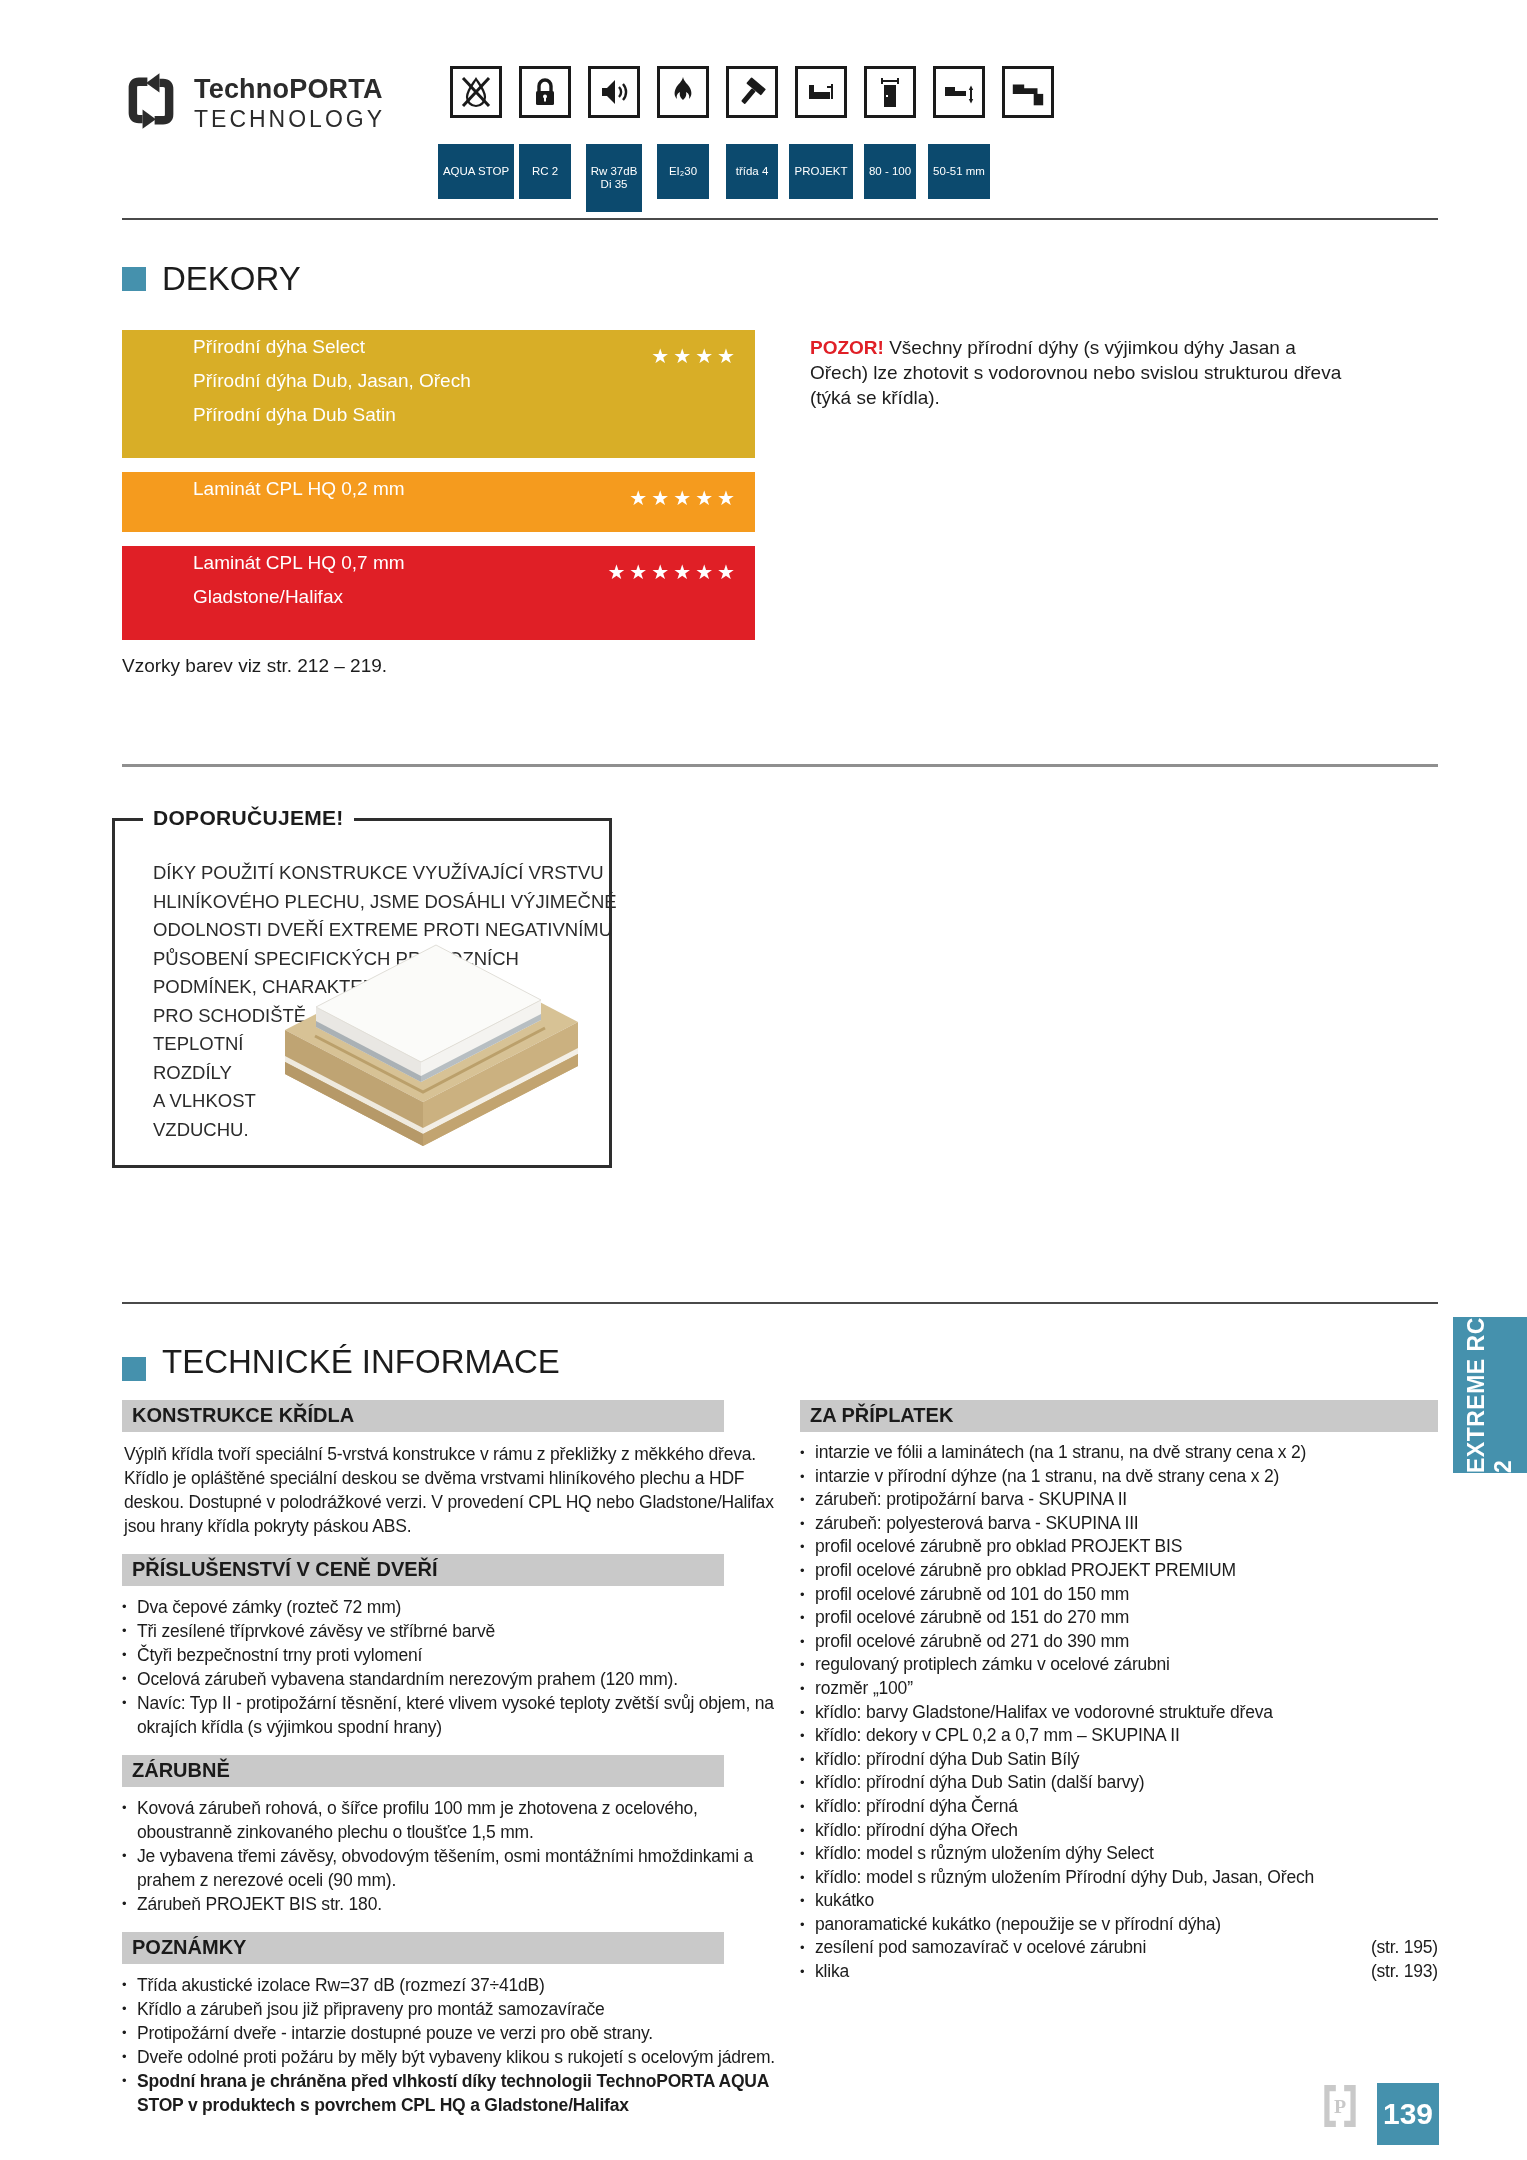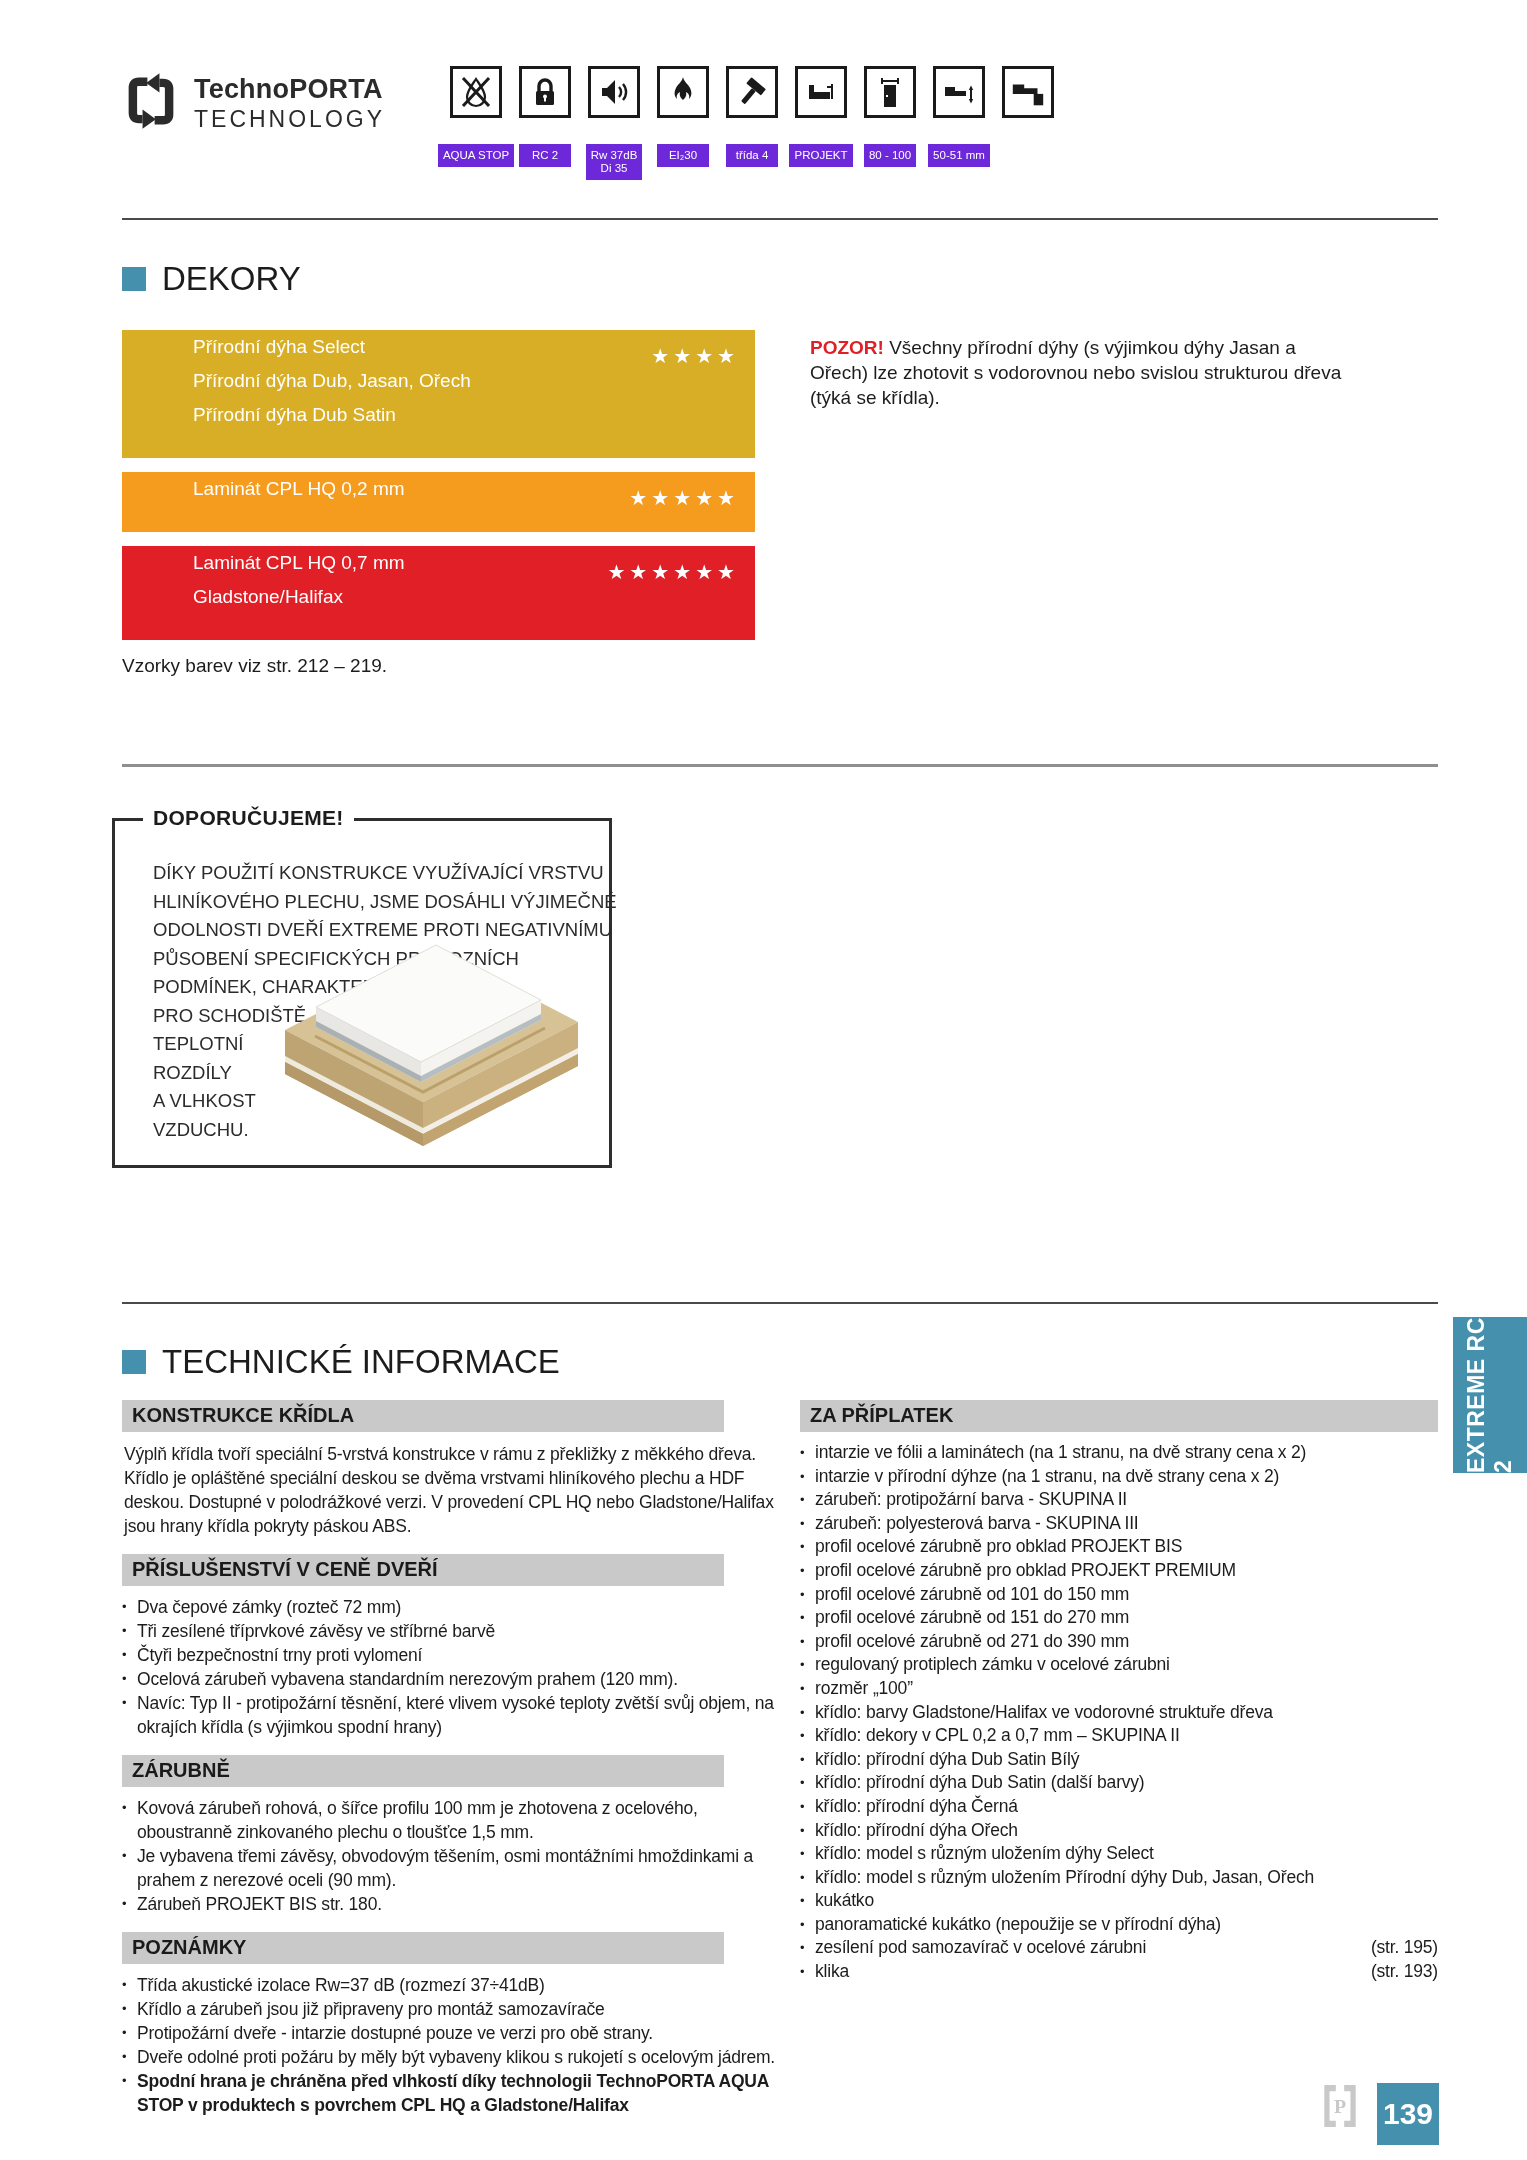--- a/index.html
+++ b/index.html
@@ -9,33 +9,33 @@
 
   
   .logo { position:absolute; left:122px; top:72px; display:flex; align-items:center; gap:14px; }
   .logo-l1 { font-size:27px; font-weight:bold; color:#2b2b2b; letter-spacing:.2px; }
   .logo-l2 { font-size:23px; color:#2b2b2b; letter-spacing:3px; margin-top:1px; }
 
   .icon-row { position:absolute; left:450px; top:66px; display:flex; gap:17px; }
   .icon-cell { width:52px; display:flex; flex-direction:column; align-items:center; }
   .icon-box { width:52px; height:52px; border:3px solid #1a1a1a; background:#fff;
               display:flex; align-items:center; justify-content:center; }
-  .icon-label { margin-top:26px; background:#6d28d9; color:#fff; font-size:11.5px; line-height:13px;
-                padding:5px 5px; text-align:center; white-space:nowrap; min-width:52px; }
+  .icon-label { margin-top:26px; background:#0c4a6e; color:#fff; font-size:11.5px; line-height:13px;
+                padding:21px 5px; text-align:center; white-space:nowrap; min-width:52px; }
 
   .rule { position:absolute; left:122px; width:1316px; }
   .rule-1 { top:218px; height:2px; background:#4a4a4a; }
   .rule-2 { top:764px; height:3px; background:#8f8f8f; }
   .rule-3 { top:1302px; height:2px; background:#4a4a4a; }
 
   
   .sec-head { position:absolute; display:flex; align-items:center; gap:16px; font-size:33px; color:#1c1c1c; }
   .sec-head .sq { width:24px; height:24px; background:var(--accent,#4591ad); display:inline-block; }
   .head-dekory { left:122px; top:260px; }
-  .head-tech   { left:122px; top:1343px; }
+  .head-tech   { left:122px; top:1343px;align-items:flex-end; }
 
   
   #dekor-bars { position:absolute; left:122px; top:330px; width:633px; }
   .dekor-bar { position:relative; width:100%; margin-bottom:14px; color:#fff; }
   .bar-line { font-size:19px; line-height:34px; padding-left:36px;margin-left:35px; }
   .dekor-bar .bar-line:first-of-type { padding-top:13px; }
   .bar-stars { position:absolute; top:14px; right:16px; font-size:20px; letter-spacing:4px; color:#fff; }
   .samples-note { position:absolute; left:122px; top:655px; font-size:19px; color:#1c1c1c; }
 
   

